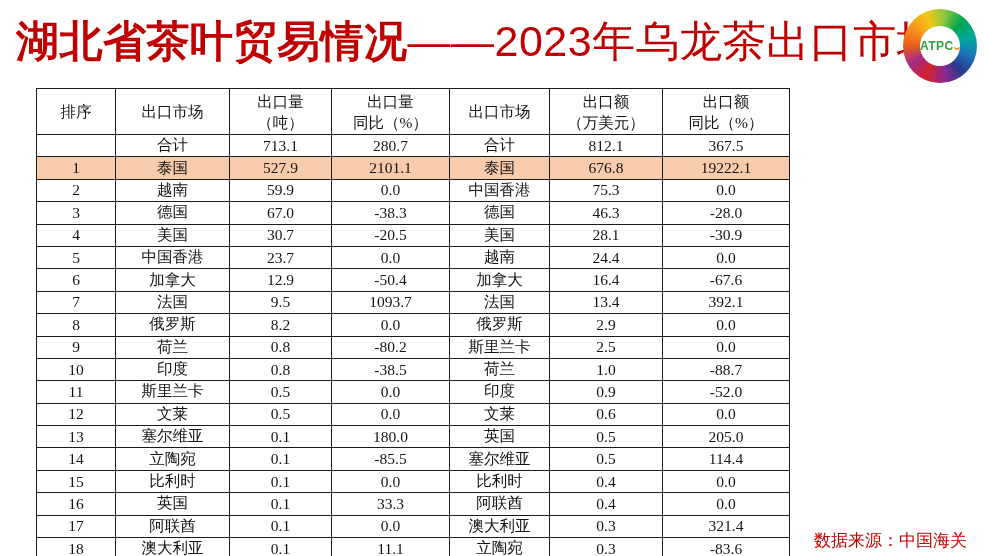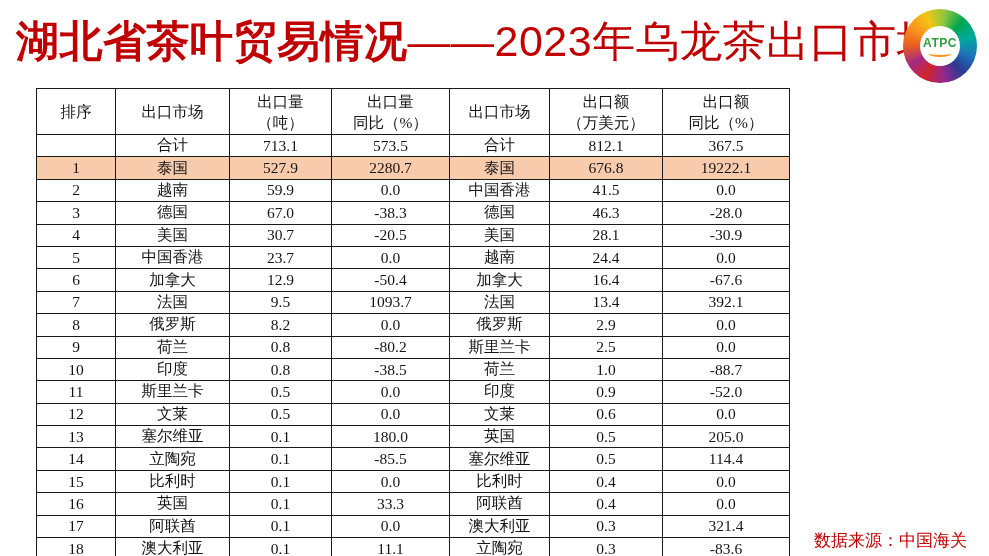--- a/index.html
+++ b/index.html
@@ -25,21 +25,21 @@
   
   .logo{position:absolute;left:903px;top:9px;width:74px;height:74px;}
   .logo-ring{
     position:absolute;left:0;top:0;width:74px;height:74px;border-radius:50%;
     background:conic-gradient(from 205deg,
       #d2232a,#a42a85,#e85d1f,#f7941d,#f3c613,#8dc63f,
       #00a651,#00a99d,#1b75bb,#2b3990,#92278f,#d2232a);
   }
   .logo-center{
     position:absolute;left:17px;top:17px;width:40px;height:40px;border-radius:50%;
-    background:#fff;display:flex;flex-direction:column;align-items:center;justify-content:center;
+    background:#fff;display:flex;align-items:center;justify-content:center;
   }
   .logo-text{
     font-family:"Liberation Sans","DejaVu Sans",sans-serif;
     font-weight:700;font-size:12px;letter-spacing:0.5px;
     color:var(--logo_green,#2F9E3C);
   }
   .logo-arc{
     width:24px;height:5px;margin-top:0px;
     border-bottom:2px solid var(--logo_orange,#F7941D);
     border-radius:0 0 50% 50%;
@@ -121,41 +121,41 @@
             <div class="hdr-line">出口额</div>
             <div class="hdr-line">同比（%）</div>
           </th>
         </tr>
     </thead>
     <tbody>
         <tr>
           <td></td>
           <td>合计</td>
           <td>713.1</td>
-          <td>573.5</td>
+          <td>280.7</td>
           <td>合计</td>
           <td>812.1</td>
           <td>367.5</td>
         </tr>
         <tr class="hl">
           <td>1</td>
           <td>泰国</td>
           <td>527.9</td>
-          <td>2280.7</td>
+          <td>2101.1</td>
           <td>泰国</td>
           <td>676.8</td>
           <td>19222.1</td>
         </tr>
         <tr>
           <td>2</td>
           <td>越南</td>
           <td>59.9</td>
           <td>0.0</td>
           <td>中国香港</td>
-          <td>41.5</td>
+          <td>75.3</td>
           <td>0.0</td>
         </tr>
         <tr>
           <td>3</td>
           <td>德国</td>
           <td>67.0</td>
           <td>-38.3</td>
           <td>德国</td>
           <td>46.3</td>
           <td>-28.0</td>

